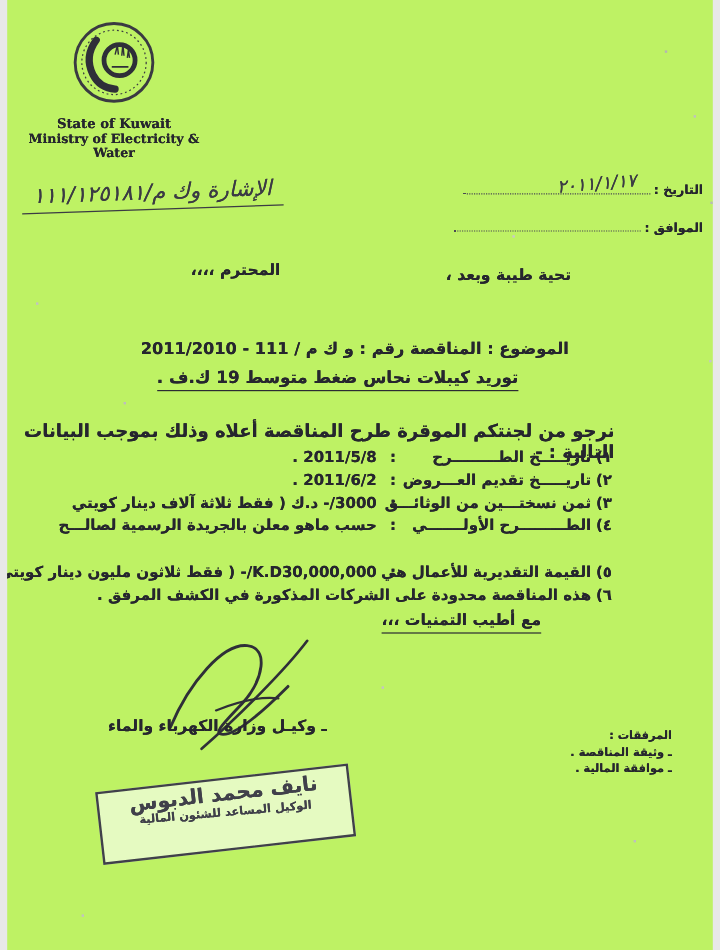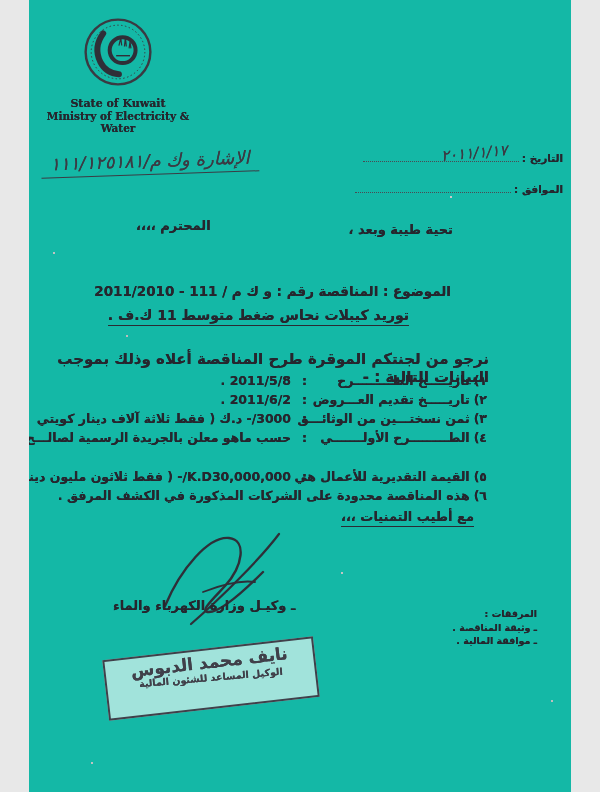--- a/index.html
+++ b/index.html
@@ -1,19 +1,19 @@
 <!DOCTYPE html>
 <html lang="ar"><head>
 <meta charset="utf-8">
 <style>
   html,body{margin:0;padding:0;background:#e8e8e8;}
   .page{
-    position:relative;width:520px;height:792px;background:#14b8a6;
+    position:relative;width:588px;height:792px;background:#bef264;
     font-family:"DejaVu Sans",sans-serif;color:#26262e;overflow:hidden;
-    margin:0 auto;text-shadow:0 0 .4px currentColor;padding-left:22px;
+    margin:0 auto;text-shadow:0 0 .4px currentColor;
   }
   
   .hdr-left{position:absolute;left:5px;top:12px;width:168px;text-align:center;}
   .logo50{width:74px;height:80px;}
   .en1{font-family:"DejaVu Serif",serif;font-weight:bold;font-size:11px;margin-top:1px;}
   .en2{font-family:"DejaVu Serif",serif;font-weight:bold;font-size:10.5px;}
   .hand-ref{
     position:absolute;left:12px;top:150px;width:218px;text-align:center;direction:rtl;
     font-size:18px;font-style:italic;color:#3b3b44;border-bottom:1.6px solid #3b3b44;
     transform:rotate(-2deg);padding-bottom:3px;white-space:nowrap;
@@ -99,21 +99,21 @@
     </div>
   </div>
 
   <div class="addr">
     <span class="honorific">المحترم ،،،،</span>
     <div class="greeting">تحية طيبة وبعد ،</div>
   </div>
 
   <div class="subject">
     <div class="subj1">الموضوع : المناقصة رقم : و ك م / 111 - 2011/2010</div>
-    <span class="subj2">توريد كيبلات نحاس ضغط متوسط 11 ك.ف .</span>
+    <span class="subj2">توريد كيبلات نحاس ضغط متوسط 19 ك.ف .</span>
   </div>
 
   <div class="intro">نرجو من لجنتكم الموقرة طرح المناقصة أعلاه وذلك بموجب البيانات التالية : -</div>
 
   <div class="items">
     <div class="irow">
       <span class="inum">١)</span><span>تاريـــــخ الطـــــــــرح</span>
       <span class="icolon">:</span>
       <span class="ival">2011/5/8 .</span>
     </div>

